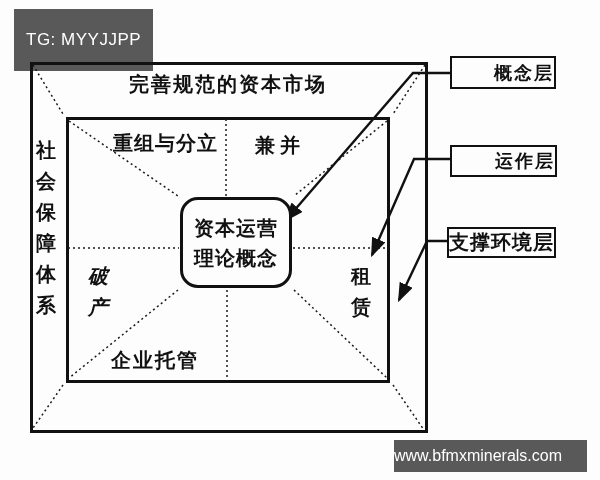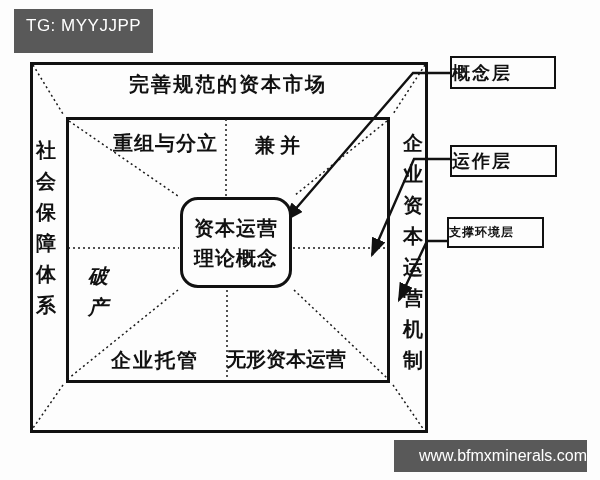--- a/index.html
+++ b/index.html
@@ -9,47 +9,47 @@
     font-family:"Liberation Sans","DejaVu Sans",sans-serif;
     color:#111;
   }
   .stage{position:absolute;left:0;top:0;width:600px;height:480px;}
 
   
   .tag-badge{
     position:absolute;left:14px;top:9px;height:30px;
     background:#595959;color:#fff;
     font-size:17px;letter-spacing:.5px;
-    display:flex;padding:7px 12px;
+    display:flex;align-items:center;padding:16px 12px;
   }
   .site-badge{
     position:absolute;left:394px;top:440px;width:193px;height:32px;
     background:#595959;color:#fff;font-size:16px;
-    display:flex;align-items:center;justify-content:flex-end;
+    display:flex;align-items:center;justify-content:flex-start;
   }
 
   
   .frame{position:absolute;border:3px solid #111;box-sizing:border-box;background:transparent;}
   .outer-frame{left:30px;top:62px;width:398px;height:371px;}
   .inner-frame{left:66px;top:117px;width:324px;height:266px;border-width:3.5px;}
   .center-box{
     left:180px;top:197px;width:112px;height:91px;background:#fdfdfd;
     display:flex;align-items:center;justify-content:center;text-align:center;
     font-weight:bold;font-size:20px;line-height:30px;white-space:pre-line;
     letter-spacing:1px;
     border-radius:18px;
   }
   .layer-box{
     position:absolute;border:2.5px solid #111;box-sizing:border-box;background:#fdfdfd;
-    display:flex;align-items:center;justify-content:flex-start;
+    display:flex;align-items:center;justify-content:flex-end;
     font-weight:bold;font-size:18px;letter-spacing:2px;
   }
   .layer-0{left:450px;top:56px;width:106px;height:33px;}
   .layer-1{left:450px;top:145px;width:107px;height:32px;}
-  .layer-2{left:447px;top:217px;width:97px;height:31px;font-size:12px;letter-spacing:1px;}
+  .layer-2{left:447px;top:227px;width:109px;height:31px;font-size:20px;letter-spacing:1px;}
 
   
   .lbl{position:absolute;font-weight:bold;font-size:20px;white-space:nowrap;}
   .vlbl{
     position:absolute;font-weight:bold;font-size:20px;width:26px;
     word-break:break-all;white-space:normal;text-align:center;
   }
   .title-top{left:120px;top:71px;width:216px;text-align:center;letter-spacing:2px;}
   .bottom-label{left:155px;top:402px;width:160px;text-align:center;letter-spacing:1px;}
   .left-label{left:33px;top:135px;line-height:31px;}
@@ -102,27 +102,26 @@
     </g>
     <g stroke="#111" stroke-width="2.4" fill="none">
       <path d="M450,73 L413,73 L286,220" marker-end="url(#ah)"></path>
       <path d="M450,159 L414,159 L372,255" marker-end="url(#ah)"></path>
       <path d="M447,241 L427,241 L399,300" marker-end="url(#ah)"></path>
     </g>
   </svg>
 
   <div class="lbl title-top">完善规范的资本市场</div>
   <div class="vlbl left-label">社会保障体系</div>
-  <div class="vlbl right-label">企业资本运营机制</div>
 
   <div class="lbl q-tl">重组与分立</div>
   <div class="lbl q-tr">兼并</div>
   <div class="vlbl q-ll">破产</div>
+  <div class="vlbl q-rl">租赁</div>
   <div class="lbl q-bl">企业托管</div>
-  <div class="lbl q-br">无形资本运营</div>
 
   <div class="frame center-box">资本运营
 理论概念</div>
 
   <div class="layer-box layer-0">
     <span>概念层</span>
   </div>
   <div class="layer-box layer-1">
     <span>运作层</span>
   </div>

